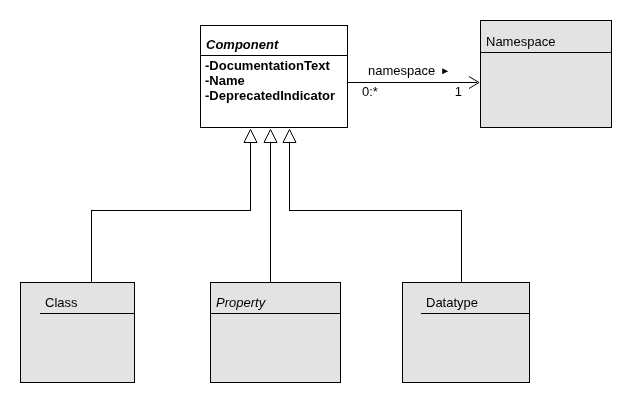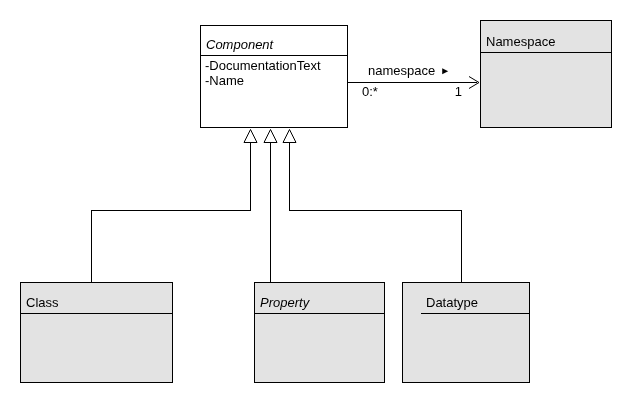--- a/index.html
+++ b/index.html
@@ -89,39 +89,40 @@
     <path class="wire" d="M250.5 143 V210.5 H91.5 V282"></path>
 
     <path class="wire" d="M270.5 143 V282"></path>
 
     <path class="wire" d="M289.5 143 V210.5 H461.5 V282"></path>
     <polygon class="tri" points="250.5,129.5 244,142.5 257,142.5"></polygon>
     <polygon class="tri" points="270.5,129.5 264,142.5 277,142.5"></polygon>
     <polygon class="tri" points="289.5,129.5 283,142.5 296,142.5"></polygon>
   </svg>
 
-  <div class="uml-box white" style="left:200px; top:25px; width:148px; height:103px;">
+  <div class="uml-box white" style="left:200px; top:25px; width:148px; height:103px;font-weight:bold;">
     <div class="uml-title italic" style="height:30px;">Component</div>
     <div class="uml-attrs">
       <div>-DocumentationText</div>
       <div>-Name</div>
+      <div>-DeprecatedIndicator</div>
     </div>
   </div>
 
   <div class="uml-box gray" style="left:480px; top:20px; width:132px; height:108px;">
     <div class="uml-title" style="height:32px;">Namespace</div>
     <div class="uml-attrs"></div>
   </div>
 
-  <div class="uml-box gray" style="left:20px; top:282px; width:153px; height:101px;">
+  <div class="uml-box gray" style="left:20px; top:282px; width:115px; height:101px;padding-left:19px;">
     <div class="uml-title" style="height:31px;">Class</div>
     <div class="uml-attrs"></div>
   </div>
 
-  <div class="uml-box gray" style="left:210px; top:282px; width:131px; height:101px;margin-left:44px;">
+  <div class="uml-box gray" style="left:210px; top:282px; width:131px; height:101px;">
     <div class="uml-title italic" style="height:31px;">Property</div>
     <div class="uml-attrs"></div>
   </div>
 
   <div class="uml-box gray" style="left:402px; top:282px; width:128px; height:101px;padding-left:18px;">
     <div class="uml-title" style="height:31px;">Datatype</div>
     <div class="uml-attrs"></div>
   </div>
 
   <div class="edge-label assoc-name" style="left:368px; top:64px;">

